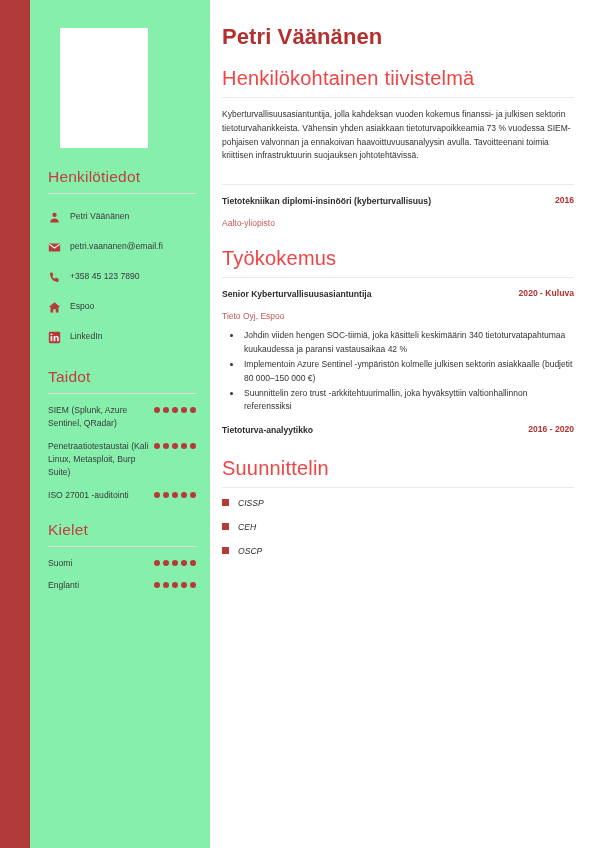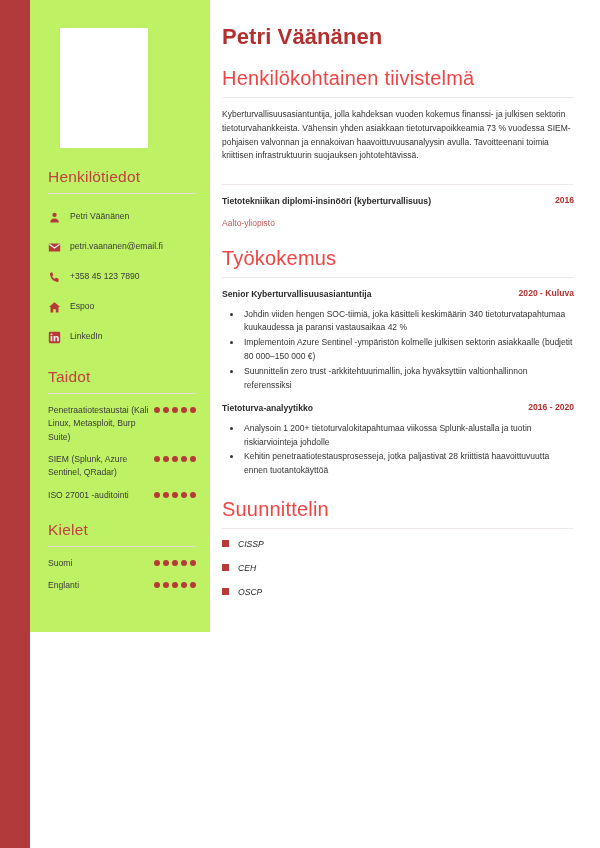--- a/index.html
+++ b/index.html
@@ -26,22 +26,22 @@
     width: 30px;
     height: 848px;
     background: #b23a3a;
     flex: 0 0 30px;
   }
 
   
   .sidebar {
     width: 180px;
     flex: 0 0 180px;
-    height: 632px;
-    background: #bef264;
+    height: 848px;
+    background: #86efac;
     padding: 0 14px 0 10px;
   }
 
   .photo-wrap {
     padding-top: 28px;
     padding-left: 20px;
   }
   .photo {
     width: 88px;
     height: 120px;
@@ -279,31 +279,31 @@
       </div>
     </div>
 
     <div class="gap-md"></div>
 
     <div>
       <div class="side-heading">Taidot</div>
       <div class="side-rule"></div>
       <div class="skill-list" id="skills-list">
           <div class="skill-row">
+            <div class="skill-name">SIEM (Splunk, Azure Sentinel, QRadar)</div>
+            <div class="dots">
+              <span class="dot"></span>
+              <span class="dot"></span>
+              <span class="dot"></span>
+              <span class="dot"></span>
+              <span class="dot"></span>
+            </div>
+          </div>
+          <div class="skill-row">
             <div class="skill-name">Penetraatiotestaustai (Kali Linux, Metasploit, Burp Suite)</div>
-            <div class="dots">
-              <span class="dot"></span>
-              <span class="dot"></span>
-              <span class="dot"></span>
-              <span class="dot"></span>
-              <span class="dot"></span>
-            </div>
-          </div>
-          <div class="skill-row">
-            <div class="skill-name">SIEM (Splunk, Azure Sentinel, QRadar)</div>
             <div class="dots">
               <span class="dot"></span>
               <span class="dot"></span>
               <span class="dot"></span>
               <span class="dot"></span>
               <span class="dot"></span>
             </div>
           </div>
           <div class="skill-row">
             <div class="skill-name">ISO 27001 -auditointi</div>
@@ -378,35 +378,32 @@
 
     <section>
       <div class="sec-heading">Työkokemus</div>
       <div class="sec-rule"></div>
       <div id="experience-list">
           <div class="entry" style="margin-bottom: 10px;">
             <div class="entry-head">
               <div class="entry-title">Senior Kyberturvallisuusasiantuntija</div>
               <div class="entry-date">2020 - Kuluva</div>
             </div>
+            <div class="entry-sub">Tieto Oyj, Espoo</div>
             <ul class="bullets">
               <li>Johdin viiden hengen SOC-tiimiä, joka käsitteli keskimäärin 340 tietoturvatapahtumaa kuukaudessa ja paransi vastausaikaa 42 %</li>
               <li>Implementoin Azure Sentinel -ympäristön kolmelle julkisen sektorin asiakkaalle (budjetit 80 000–150 000 €)</li>
               <li>Suunnittelin zero trust -arkkitehtuurimallin, joka hyväksyttiin valtionhallinnon referenssiksi</li>
             </ul>
           </div>
           <div class="entry" style="margin-bottom: 10px;">
             <div class="entry-head">
               <div class="entry-title">Tietoturva-analyytikko</div>
               <div class="entry-date">2016 - 2020</div>
             </div>
-            <ul class="bullets">
-              <li>Analysoin 1 200+ tietoturvalokitapahtumaa viikossa Splunk-alustalla ja tuotin riskiarviointeja johdolle</li>
-              <li>Kehitin penetraatiotestausprosesseja, jotka paljastivat 28 kriittistä haavoittuvuutta ennen tuotantokäyttöä</li>
-            </ul>
           </div>
         </div>
     </section>
 
     <div class="gap-sm"></div>
 
     <section>
       <div class="sec-heading">Suunnittelin</div>
       <div class="sec-rule"></div>
       <div class="cert-list" id="cert-list">

